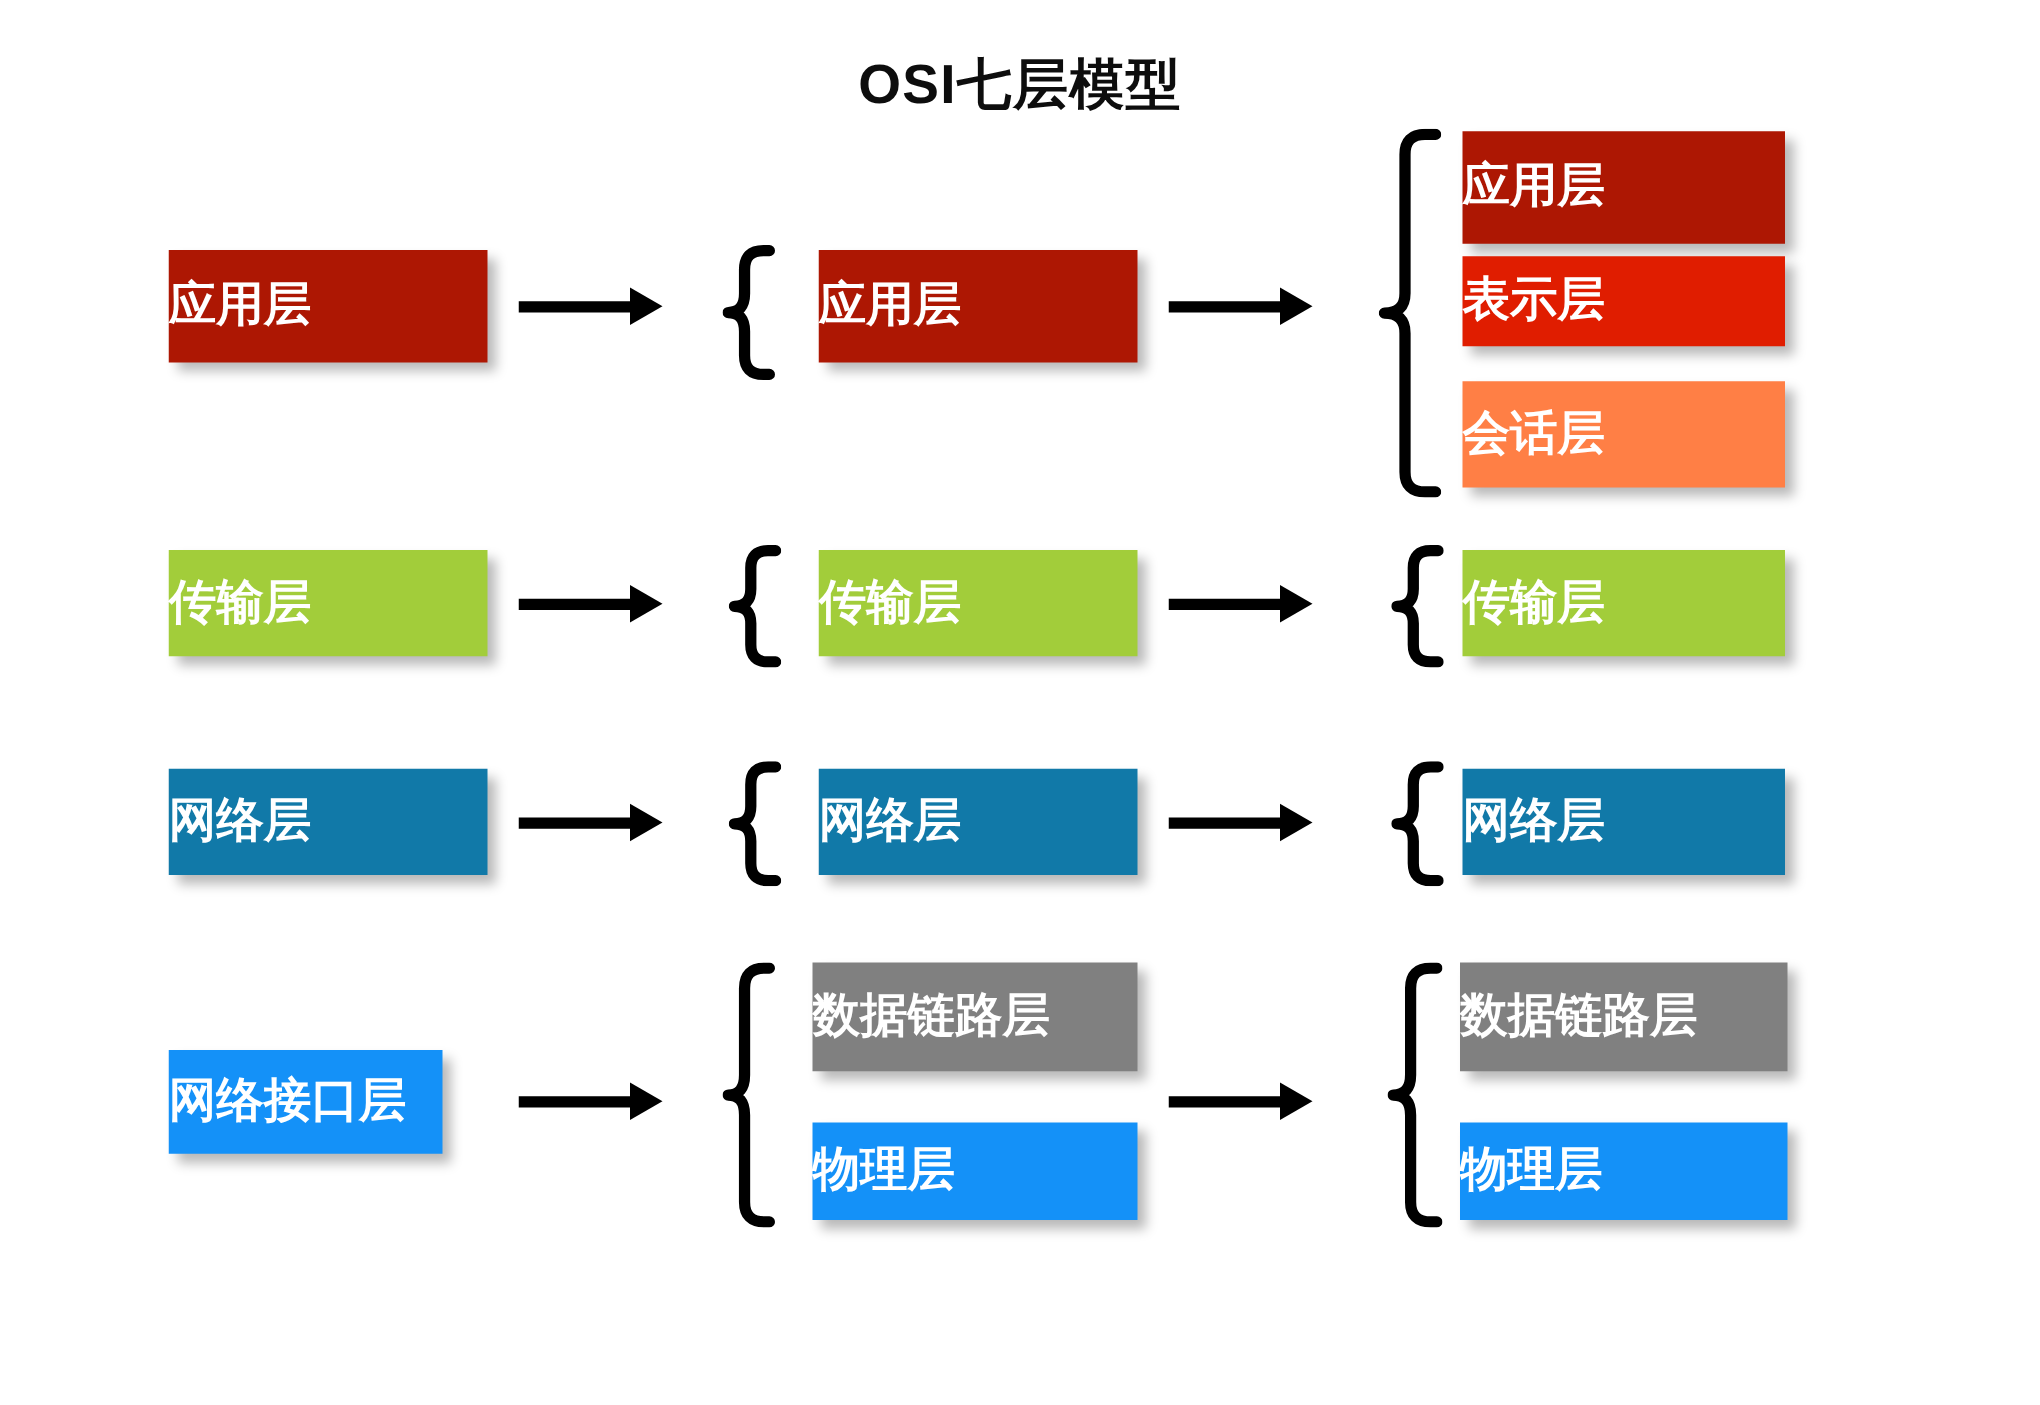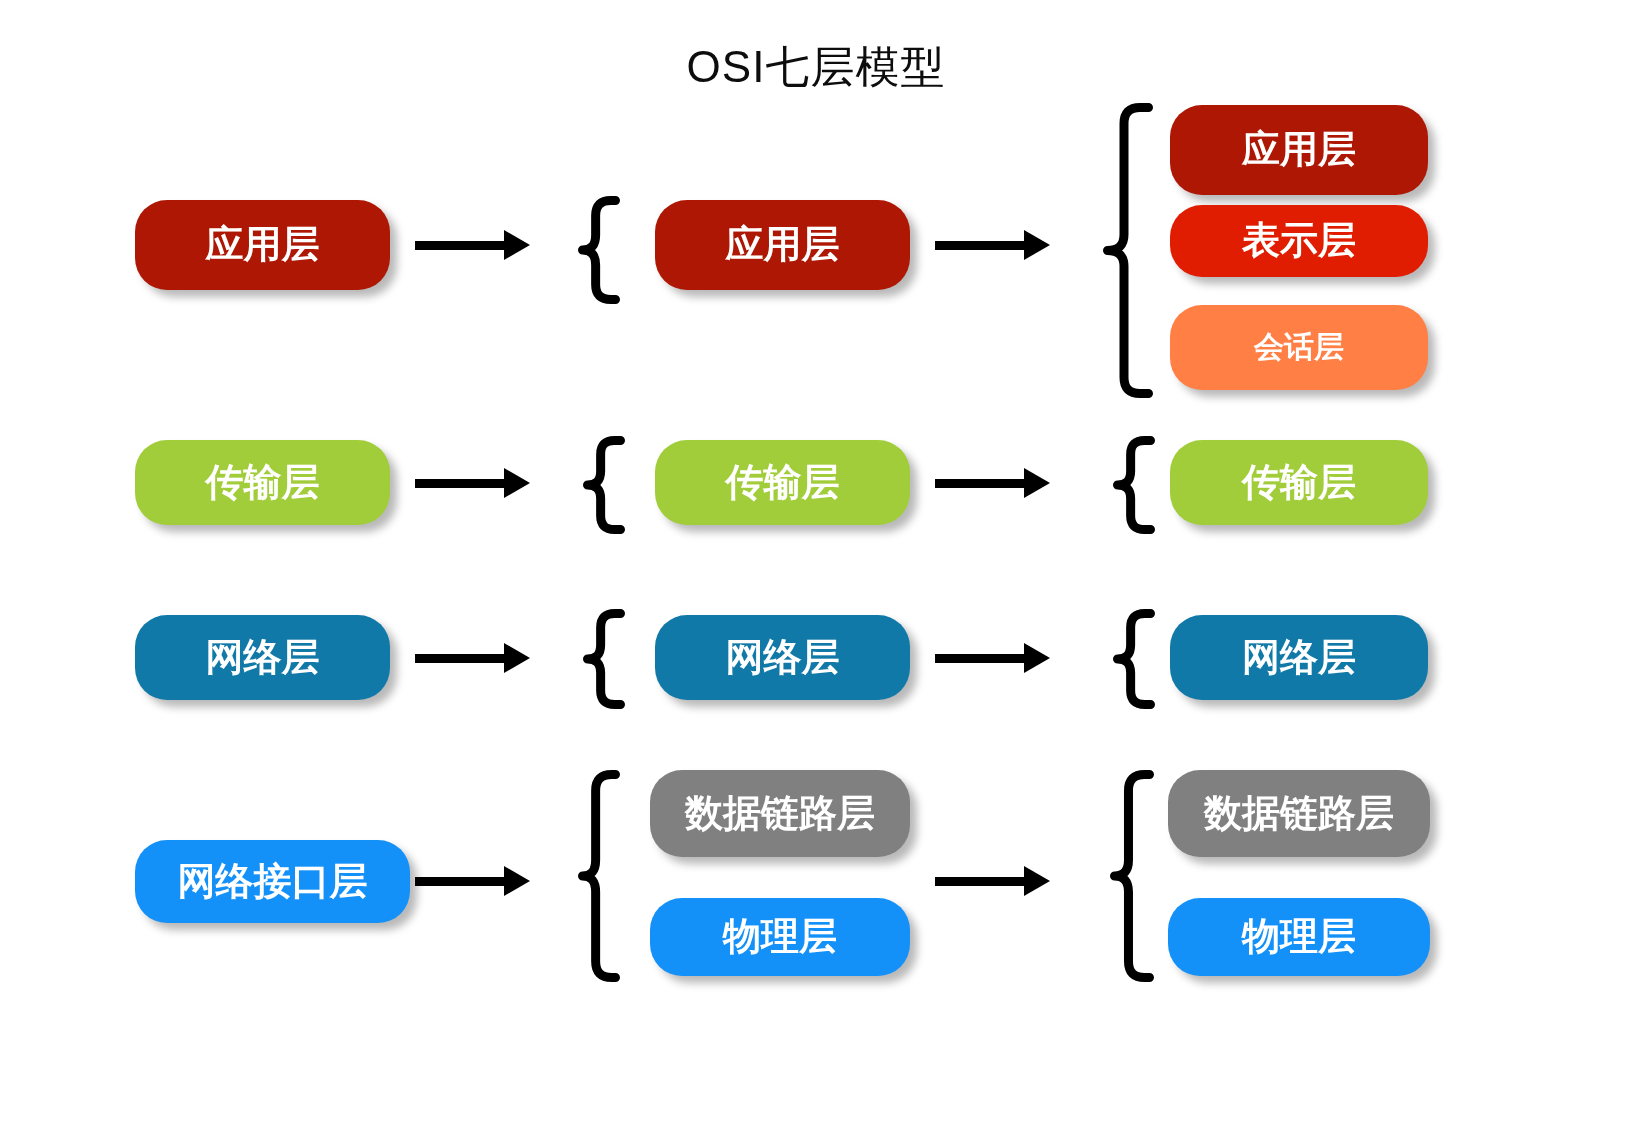--- a/index.html
+++ b/index.html
@@ -19,38 +19,36 @@
   }
 
   
   #title {
     position: absolute;
     left: 0;
     top: 38px;
     width: 1632px;
     text-align: center;
     font-size: 44px;
-    font-weight: normal;
+    font-weight: bold;
     color: #0d0d0d;
     letter-spacing: 1px;
     white-space: nowrap;
   }
 
   
   .box {
     position: absolute;
     box-sizing: border-box;
     display: flex;
     align-items: center;
-    justify-content: center;
     color: #ffffff;
     font-weight: bold;
     white-space: nowrap;
     box-shadow: 7px 7px 9px rgba(0,0,0,0.28);
-    border-radius: 32px;
   }
   .box .lbl {
     display: block;
     line-height: 1;
     padding-bottom: 2px;
   }
 
   
   .arrow {
     position: absolute;
@@ -100,21 +98,21 @@
   <div id="layers">
       <div class="box" style="left: 135px; top: 200px; width: 255px; height: 90px; background: rgb(173, 23, 3); font-size: 38px;">
         <span class="lbl">应用层</span>
       </div>
       <div class="box" style="left: 135px; top: 440px; width: 255px; height: 85px; background: rgb(162, 205, 58); font-size: 38px;">
         <span class="lbl">传输层</span>
       </div>
       <div class="box" style="left: 135px; top: 615px; width: 255px; height: 85px; background: rgb(17, 121, 168); font-size: 38px;">
         <span class="lbl">网络层</span>
       </div>
-      <div class="box" style="left: 135px; top: 840px; width: 275px; height: 83px; background: rgb(20, 145, 248); font-size: 38px;">
+      <div class="box" style="left: 135px; top: 840px; width: 219px; height: 83px; background: rgb(20, 145, 248); font-size: 38px;">
         <span class="lbl">网络接口层</span>
       </div>
       <div class="box" style="left: 655px; top: 200px; width: 255px; height: 90px; background: rgb(173, 23, 3); font-size: 38px;">
         <span class="lbl">应用层</span>
       </div>
       <div class="box" style="left: 655px; top: 440px; width: 255px; height: 85px; background: rgb(162, 205, 58); font-size: 38px;">
         <span class="lbl">传输层</span>
       </div>
       <div class="box" style="left: 655px; top: 615px; width: 255px; height: 85px; background: rgb(17, 121, 168); font-size: 38px;">
         <span class="lbl">网络层</span>
@@ -124,21 +122,21 @@
       </div>
       <div class="box" style="left: 650px; top: 898px; width: 260px; height: 78px; background: rgb(20, 145, 248); font-size: 38px;">
         <span class="lbl">物理层</span>
       </div>
       <div class="box" style="left: 1170px; top: 105px; width: 258px; height: 90px; background: rgb(173, 23, 3); font-size: 38px;">
         <span class="lbl">应用层</span>
       </div>
       <div class="box" style="left: 1170px; top: 205px; width: 258px; height: 72px; background: rgb(224, 29, 0); font-size: 38px;">
         <span class="lbl">表示层</span>
       </div>
-      <div class="box" style="left: 1170px; top: 305px; width: 258px; height: 85px; background: rgb(255, 127, 69); font-size: 30px;">
+      <div class="box" style="left: 1170px; top: 305px; width: 258px; height: 85px; background: rgb(255, 127, 69); font-size: 38px;">
         <span class="lbl">会话层</span>
       </div>
       <div class="box" style="left: 1170px; top: 440px; width: 258px; height: 85px; background: rgb(162, 205, 58); font-size: 38px;">
         <span class="lbl">传输层</span>
       </div>
       <div class="box" style="left: 1170px; top: 615px; width: 258px; height: 85px; background: rgb(17, 121, 168); font-size: 38px;">
         <span class="lbl">网络层</span>
       </div>
       <div class="box" style="left: 1168px; top: 770px; width: 262px; height: 87px; background: rgb(128, 128, 128); font-size: 38px;">
         <span class="lbl">数据链路层</span>

